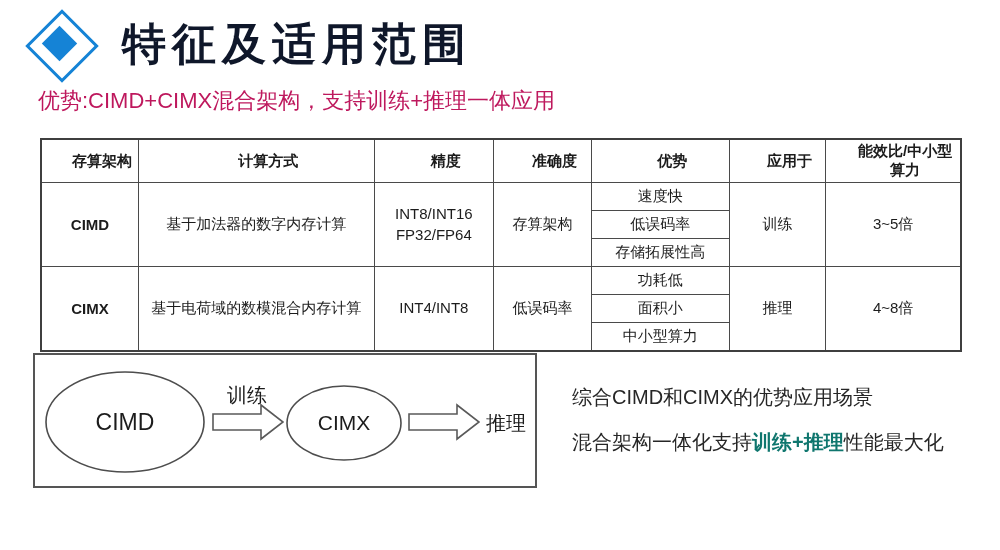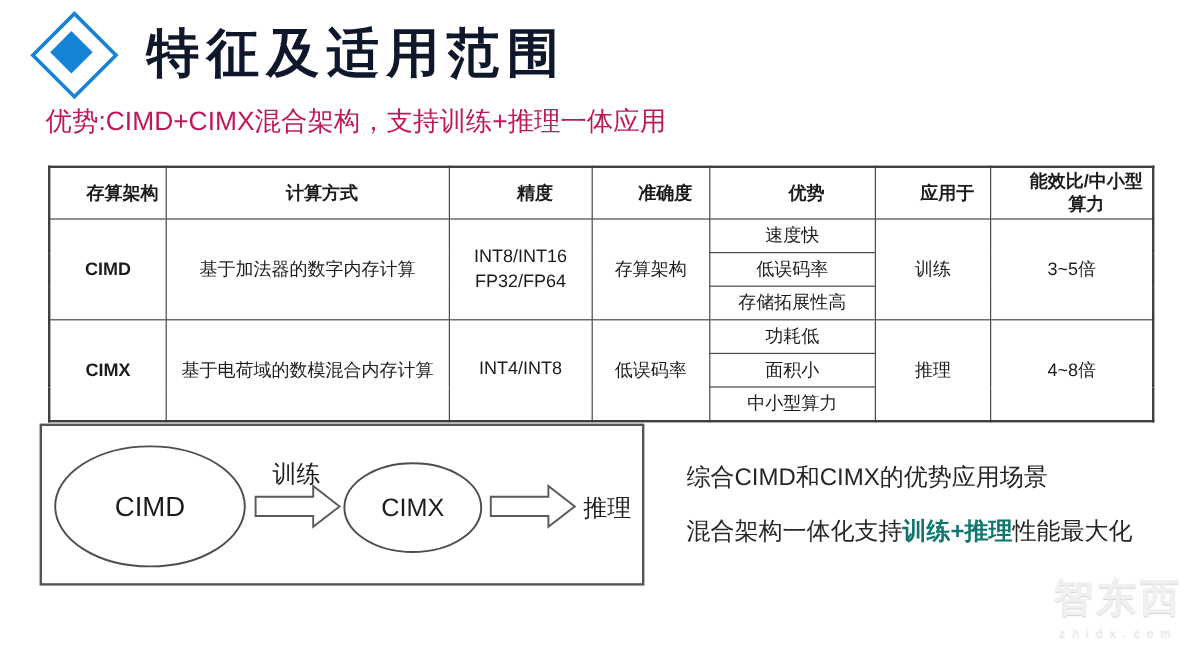--- a/index.html
+++ b/index.html
@@ -192,18 +192,14 @@
 
       <polygon points="374,59 422,59 422,50 444,67 422,84 422,75 374,75" fill="#ffffff" stroke="#5a5a5a" stroke-width="1.6"></polygon>
 
       <text x="451" y="75" text-anchor="start" font-size="20" fill="#1c1c1c" font-family="Liberation Sans, DejaVu Sans, sans-serif">推理</text>
     </svg>
   </div>
 
   <p class="note-line1">综合CIMD和CIMX的优势应用场景</p>
   <p class="note-line2"><span>混合架构一体化支持</span><span class="note-highlight">训练+推理</span><span>性能最大化</span></p>
 
-  <div class="watermark">
-    <div class="brand">智东西</div>
-    <div class="domain">zhidx.com</div>
-  </div>
 
 </div>
 
 </body></html>

